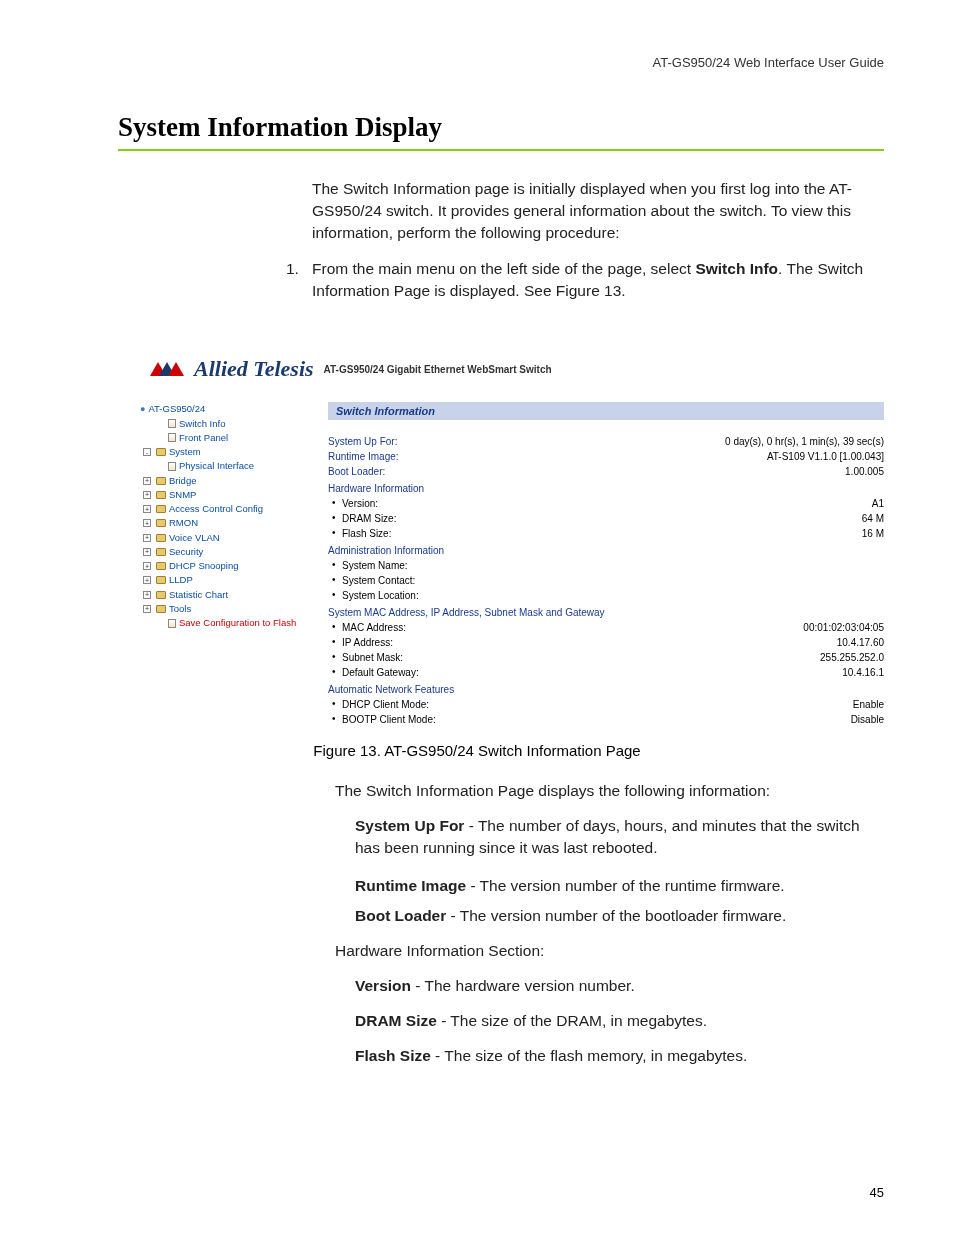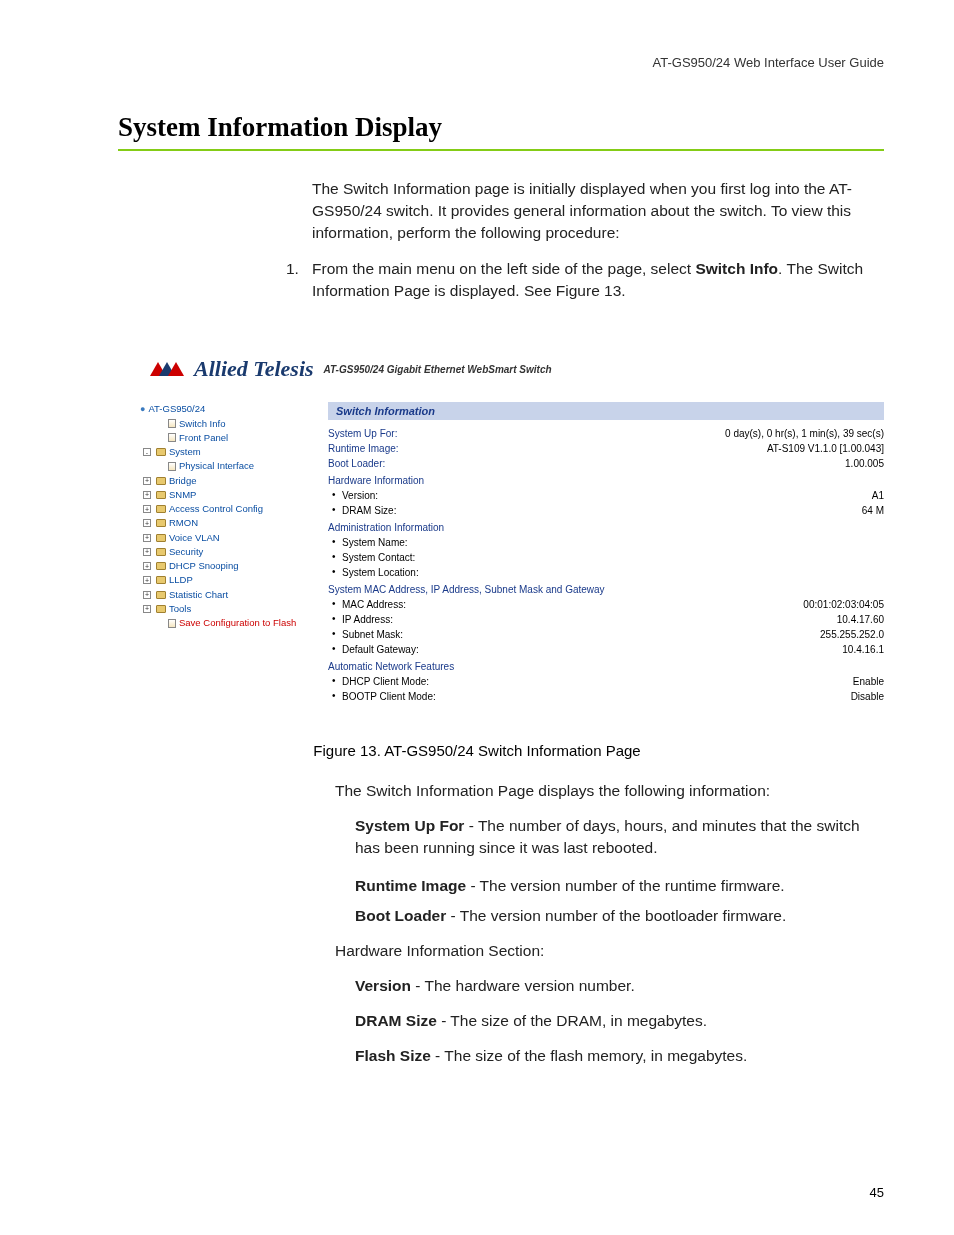--- a/index.html
+++ b/index.html
@@ -65,21 +65,20 @@
       font-family: "Times New Roman", serif;
       font-style: italic;
       font-size: 22px;
       font-weight: 600;
       color: #1a3a6e;
       margin-left: 4px;
     }
     .subtitle {
       font-size: 10px;
       font-weight: bold;
-      font-style: italic;
       color: #333;
       margin-left: 4px;
       align-self: center;
     }
     .screenshot-body { display: flex; gap: 18px; }
     .nav-tree {
       width: 170px;
       font-size: 9.5px;
       line-height: 1.5;
       color: #0a4ea2;
@@ -115,21 +114,21 @@
       border-radius: 1px;
     }
     .content-panel { flex: 1; font-size: 10px; }
     .panel-title {
       background: #c8d3ea;
       color: #1a3a8a;
       font-style: italic;
       font-weight: bold;
       padding: 3px 8px;
       font-size: 11px;
-      margin-bottom: 6px;
+      margin-bottom: 14px;
     }
     .info-row {
       display: flex; justify-content: space-between;
       padding: 2px 0;
     }
     .info-label { color: #1a3a8a; }
     .info-label.black { color: #000; }
     .info-label.section { color: #1a3a8a; padding-top: 2px; }
     .info-value { color: #000; text-align: right; }
     .bullet-row {
@@ -289,20 +288,24 @@
         </div>
       <div id="hw-rows">
           <div class="bullet-row">
             <span class="info-label black">Version:</span>
             <span class="info-value">A1</span>
           </div>
           <div class="bullet-row">
             <span class="info-label black">DRAM Size:</span>
             <span class="info-value">64 M</span>
           </div>
+          <div class="bullet-row">
+            <span class="info-label black">Flash Size:</span>
+            <span class="info-value">16 M</span>
+          </div>
         </div>
       <div class="info-row">
           <span class="info-label section">Administration Information</span>
         </div>
       <div id="admin-rows">
           <div class="bullet-row">
             <span class="info-label black">System Name:</span>
             <span class="info-value"></span>
           </div>
           <div class="bullet-row">

